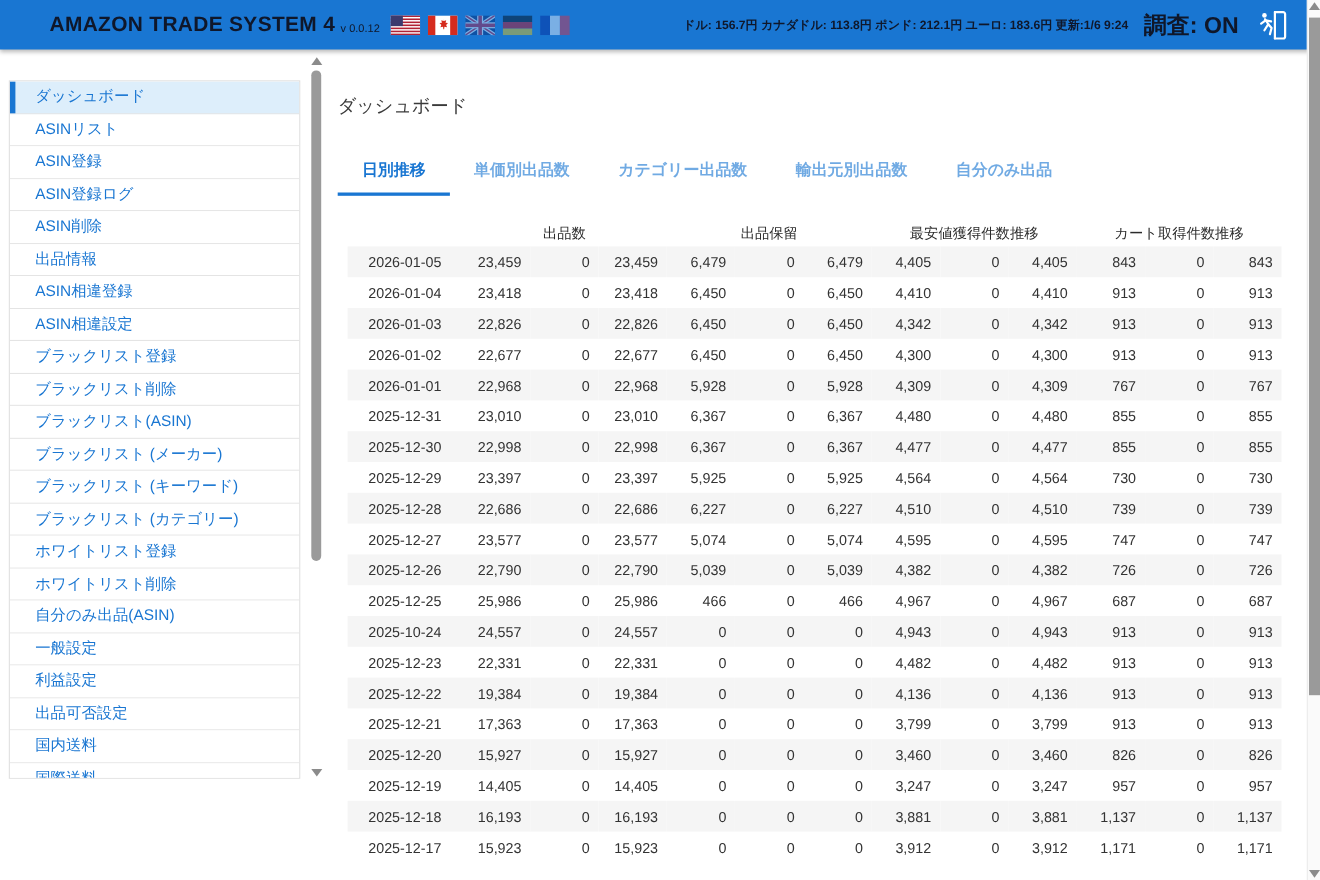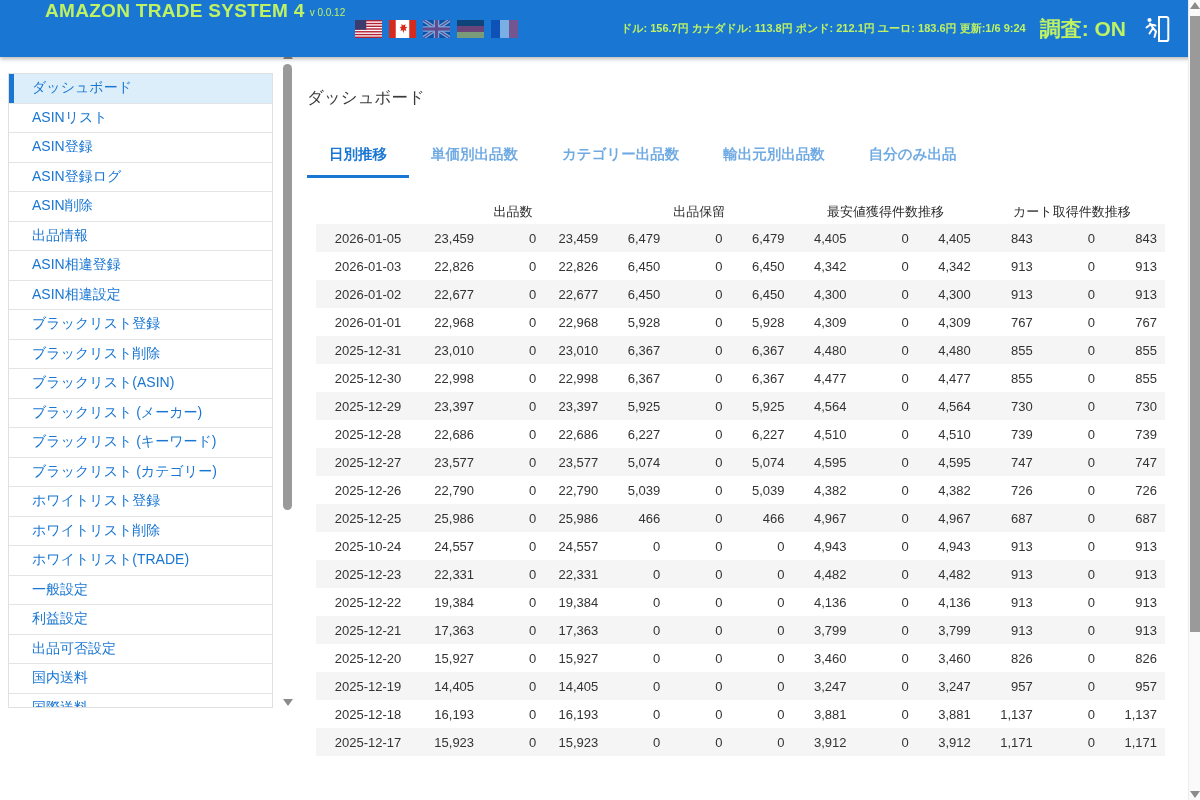--- a/index.html
+++ b/index.html
@@ -1,21 +1,21 @@
 <!DOCTYPE html>
 <html><head>
 <meta charset="utf-8">
 <style>
   * { margin:0; padding:0; box-sizing:border-box; }
   html,body { width:1200px; height:800px; overflow:hidden; background:#fff;
     font-family:"Liberation Sans","DejaVu Sans",sans-serif; }
 
   
-  .app-header { position:absolute; left:0; top:0; width:1200px; height:57px;
-    background:#1976d2; color:#bef264; display:flex; 
+  .app-header { position:absolute; left:0; top:0; width:1200px; height:45px;
+    background:#1976d2; color:#0f172a; display:flex; align-items:center;
     box-shadow:0 2px 4px rgba(0,0,0,.28); z-index:5; padding:0 26px 0 45px; }
   .hdr-title { font-size:19px; font-weight:bold; letter-spacing:.3px; white-space:nowrap; }
   .hdr-version { font-size:10px; font-weight:normal; margin-left:5px; margin-top:7px; }
   .flag-list { display:flex; align-items:center; gap:7px; margin-left:10px; }
   .flag { width:27px; height:18px; display:inline-block; line-height:0; cursor:pointer; }
   .flag svg { width:27px; height:18px; }
   .flag.inactive { opacity:.42; }
   .hdr-right { margin-left:auto; display:flex; align-items:center; gap:14px; }
   .hdr-rates { font-size:11px; font-weight:bold; white-space:nowrap; }
   .hdr-survey { font-size:21px; font-weight:bold; white-space:nowrap; }
@@ -174,21 +174,21 @@
     <div class="side-item">
       <span>ブラックリスト (カテゴリー)</span>
     </div>
     <div class="side-item">
       <span>ホワイトリスト登録</span>
     </div>
     <div class="side-item">
       <span>ホワイトリスト削除</span>
     </div>
     <div class="side-item">
-      <span>ホワイトリスト(TRADE)</span>
+      <span>自分のみ出品(ASIN)</span>
     </div>
     <div class="side-item">
       <span>一般設定</span>
     </div>
     <div class="side-item">
       <span>利益設定</span>
     </div>
     <div class="side-item">
       <span>出品可否設定</span>
     </div>
@@ -250,20 +250,35 @@
           <td class="num">0</td>
           <td class="num">6,479</td>
           <td class="num">4,405</td>
           <td class="num">0</td>
           <td class="num">4,405</td>
           <td class="num">843</td>
           <td class="num">0</td>
           <td class="num">843</td>
         </tr>
         <tr>
+          <td class="date">2026-01-04</td>
+          <td class="num">23,418</td>
+          <td class="num">0</td>
+          <td class="num">23,418</td>
+          <td class="num">6,450</td>
+          <td class="num">0</td>
+          <td class="num">6,450</td>
+          <td class="num">4,410</td>
+          <td class="num">0</td>
+          <td class="num">4,410</td>
+          <td class="num">913</td>
+          <td class="num">0</td>
+          <td class="num">913</td>
+        </tr>
+        <tr>
           <td class="date">2026-01-03</td>
           <td class="num">22,826</td>
           <td class="num">0</td>
           <td class="num">22,826</td>
           <td class="num">6,450</td>
           <td class="num">0</td>
           <td class="num">6,450</td>
           <td class="num">4,342</td>
           <td class="num">0</td>
           <td class="num">4,342</td>

